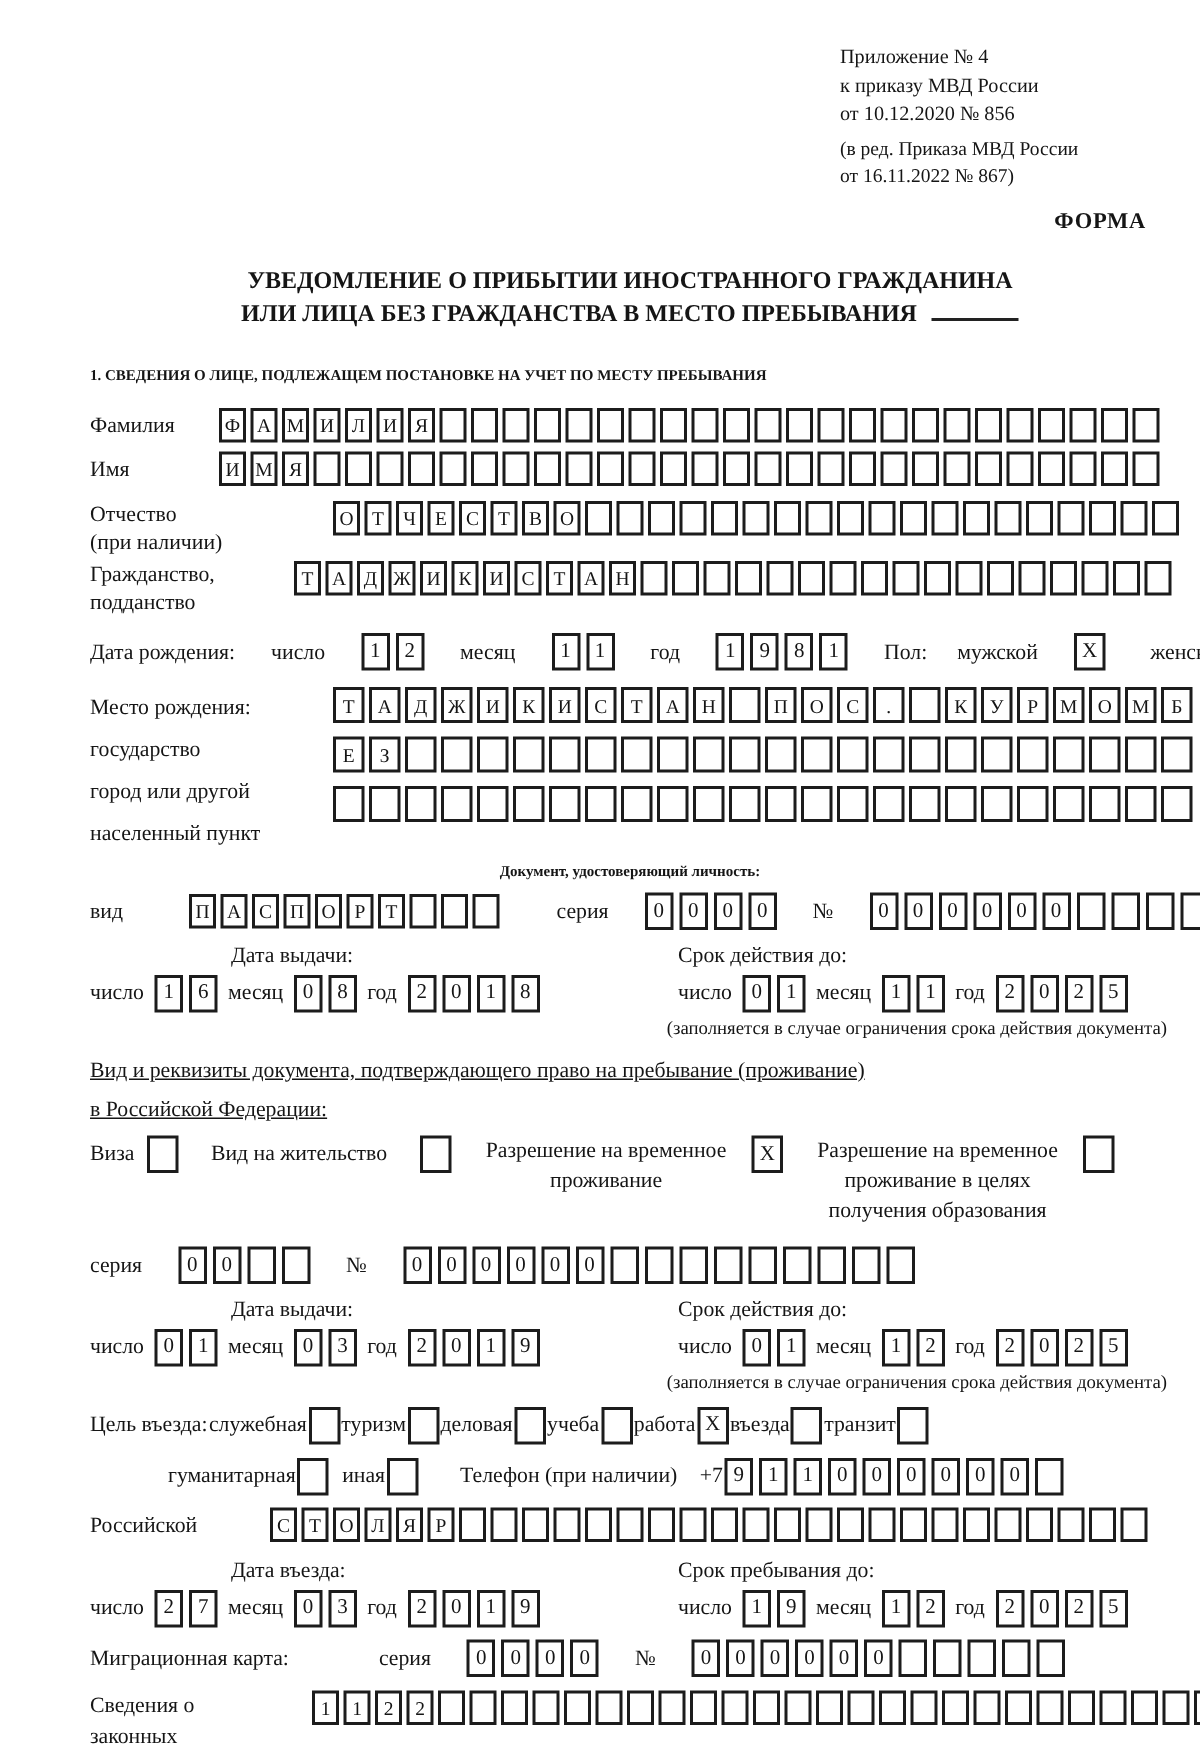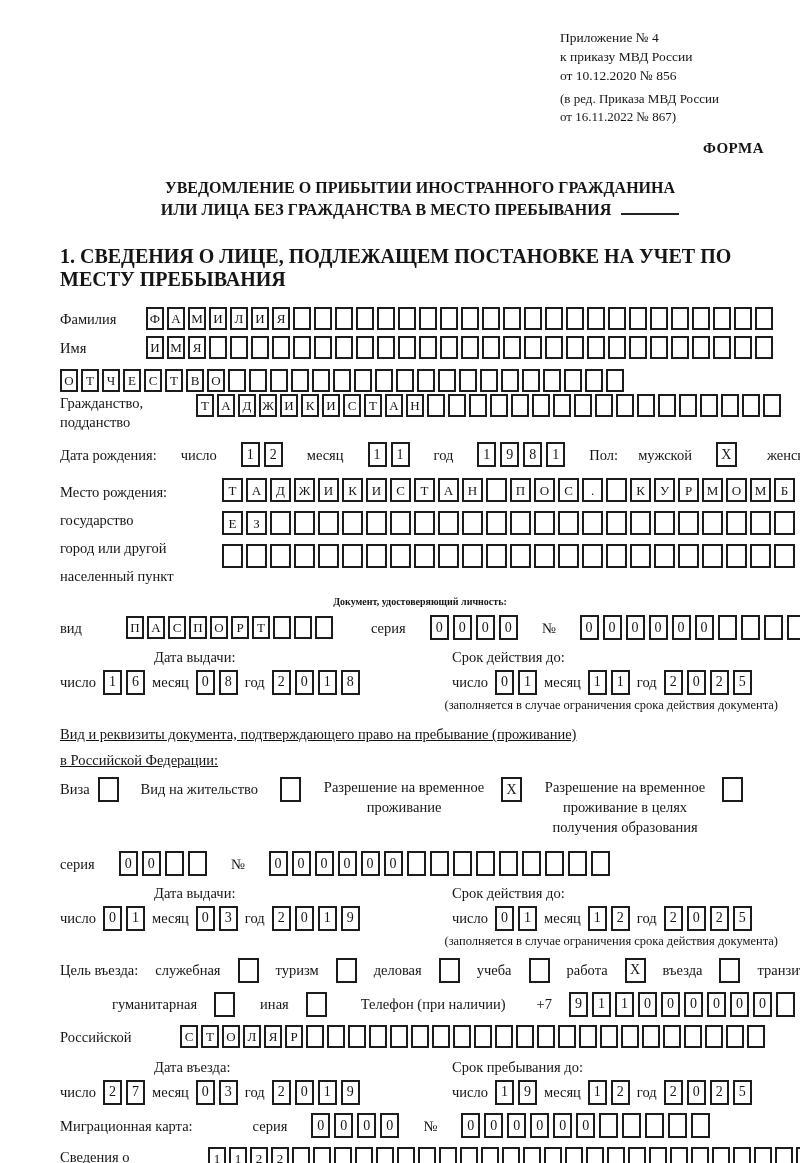--- a/index.html
+++ b/index.html
@@ -15,21 +15,21 @@
   .page { padding: 28px 20px 0 60px; }
 
   
   .annex { margin-left: 500px; font-size: 13.5px; line-height: 19px; }
   .annex-note { margin-top: 5px; font-size: 13px; line-height: 18px; }
   .forma { margin-top: 14px; text-align: right; padding-right: 16px; font-weight: bold; font-size: 15px; letter-spacing: .5px; }
 
   .title { margin-top: 20px; text-align: center; font-weight: bold; font-size: 16px; line-height: 22px; }
   .title-underline { display: inline-block; width: 58px; border-bottom: 2px solid #222; height: 14px; margin-left: 10px; }
 
-  .sec-h { margin-top: 24px; font-weight: bold; font-size: 20px; }
+  .sec-h { margin-top: 24px; font-weight: bold; font-size: 10px; }
 
   .form-body { margin-top: 16px; }
 
   
   .row { display: flex; align-items: flex-start; column-gap: 24px; margin-bottom: 6px; }
   .lbl { flex: none; line-height: 24px; }
   .lbl.multi { line-height: 19px; }
   .w66 { width: 62px; }  .w115 { width: 112px; }  .w140 { width: 138px; }  .w100 { width: 96px; } .w50 { width: 42px; }
   .sub { flex: none; line-height: 26px; }
 
@@ -66,21 +66,21 @@
   .dp-row { display: flex; align-items: center; column-gap: 7px; }
   .limit-note { text-align: right; font-size: 12.5px; margin: 3px 0 8px 0; padding-right: 2px; }
 
   .intro { line-height: 26px; text-decoration: underline; }
 
   .opt-row { display: flex; align-items: flex-start; column-gap: 14px; margin: 4px 0 14px 0; }
   .opt { display: flex; align-items: flex-start; column-gap: 8px; }
   .opt-lbl { line-height: 25px; }
   .opt-lbl.narrow { width: 178px; text-align: center; line-height: 20px; }
 
-  .purpose-row { display: flex; align-items: center; column-gap: 17px; margin-bottom: 8px; flex-wrap: nowrap; }
+  .purpose-row { display: flex; align-items: center; column-gap: 1px; margin-bottom: 8px; flex-wrap: nowrap; }
   .purpose-row.indent { padding-left: 52px; }
   .phone-gap { width: 26px; }
 
   .reps { display: flex; column-gap: 10px; margin-top: 2px; }
 </style>
 </head>
 <body>
 
 <div class="page">
 
@@ -173,20 +173,24 @@
           <span class="cell"></span>
           <span class="cell"></span>
           <span class="cell"></span>
           <span class="cell"></span>
           <span class="cell"></span>
           <span class="cell"></span>
         </div>
     </div>
 
     <div class="row" style="margin-bottom:2px">
+      <div class="lbl multi w140">
+        <div>Отчество</div>
+        <div>(при наличии)</div>
+      </div>
       <div class="cells">
           <span class="cell">О</span>
           <span class="cell">Т</span>
           <span class="cell">Ч</span>
           <span class="cell">Е</span>
           <span class="cell">С</span>
           <span class="cell">Т</span>
           <span class="cell">В</span>
           <span class="cell">О</span>
           <span class="cell"></span>

